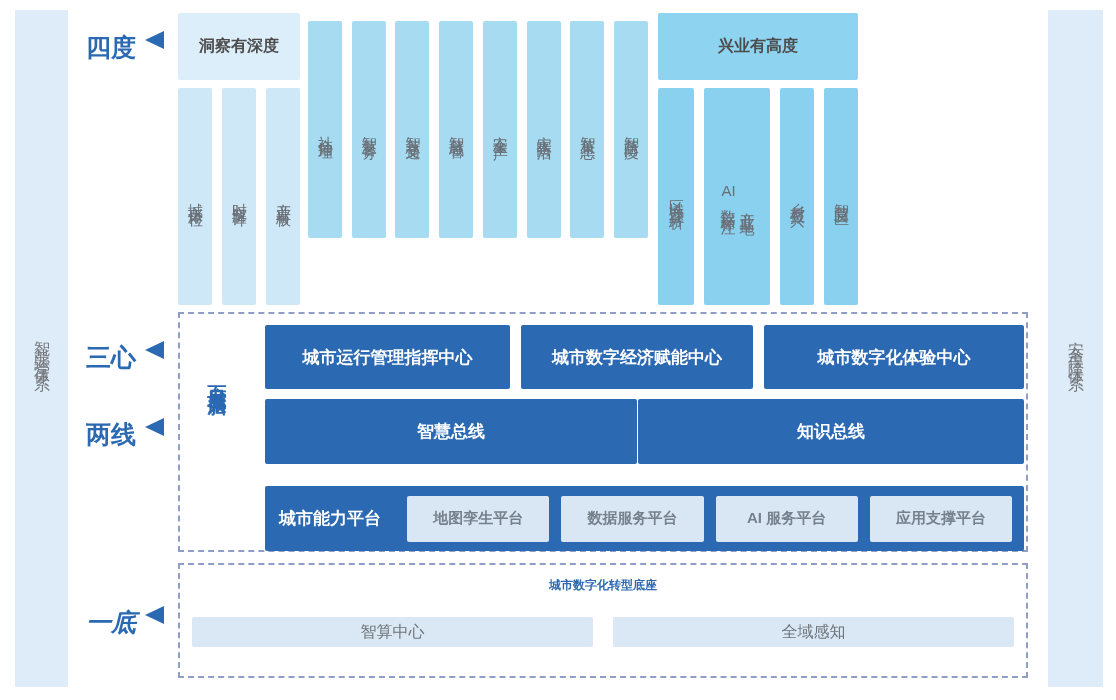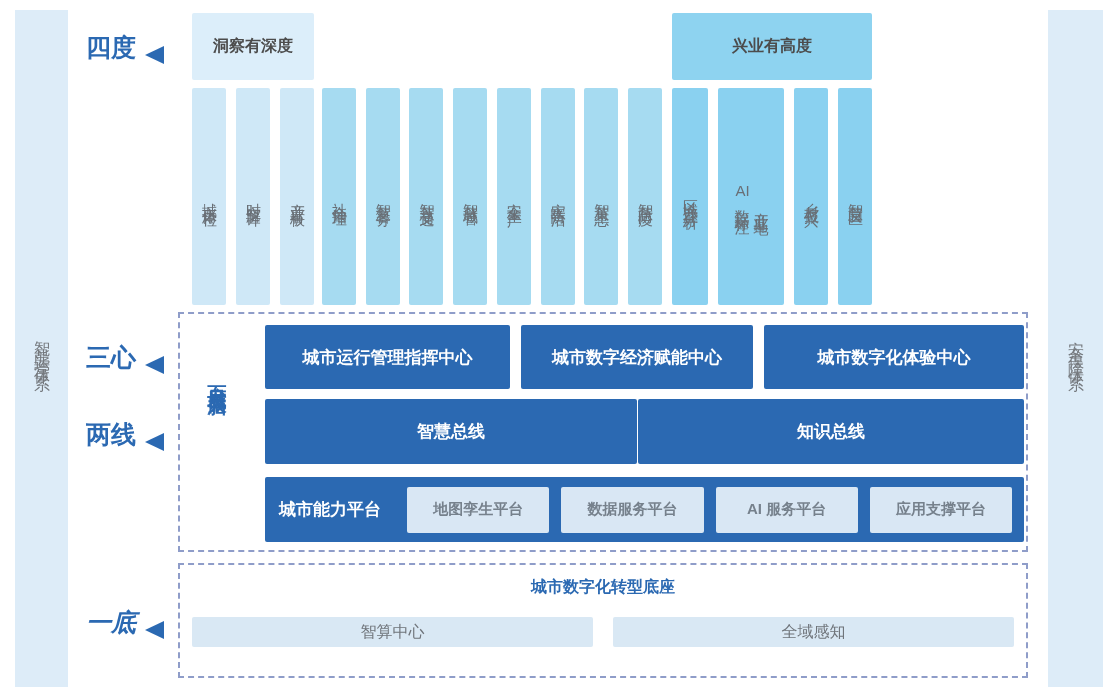--- a/index.html
+++ b/index.html
@@ -12,30 +12,30 @@
 
   
   .sidebar {
     position:absolute; top:10px; height:677px; background:#ddecf8;
     display:flex; align-items:center; justify-content:center;
   }
   .sidebar .vtext { font-size:16px; color:#75797e; letter-spacing:7px; }
 
   
   .row-label {
-    position:absolute; display:flex; align-items:flex-end; gap:9px;
+    position:absolute; display:flex; align-items:flex-start; gap:9px;
     color:#2b69b2; font-weight:bold; font-size:25px; white-space:nowrap;
   }
   .tri {
     width:0; height:0; border-top:9px solid transparent;
     border-bottom:9px solid transparent; border-right:19px solid #2b69b2;
   }
 
   
-  .top-area { position:absolute; left:192px; top:13px; display:flex;align-items:flex-end; }
+  .top-area { position:absolute; left:178px; top:13px; display:flex; }
   .group { display:flex; flex-direction:column; }
   .group-header {
     height:67px; display:flex; align-items:center; justify-content:center;
     font-weight:bold; font-size:16px; color:#4c4c4c; border-radius:2px;
   }
   .cols { display:flex; justify-content:space-between; margin-top:8px; height:217px; }
   .col {
     display:flex; align-items:center; justify-content:center; border-radius:2px;
   }
   .col .vtext { font-size:15px; letter-spacing:3px; color:#696f76; }
@@ -68,21 +68,21 @@
     display:flex; align-items:center; justify-content:center; border-radius:2px;
   }
 
   
   .base-box {
     position:absolute; left:178px; top:563px; width:850px; height:115px;
     border:2px dashed #8f9dc9; box-sizing:border-box;
   }
   .base-title {
     position:absolute; top:12px; left:0; width:100%; text-align:center;
-    color:#2b69b2; font-weight:bold; font-size:16px;
+    color:#2b69b2; font-weight:bold; font-size:12px;
   }
   .base-items { position:absolute; left:12px; right:12px; top:52px; height:30px; display:flex; gap:20px; }
   .base-item {
     flex:1; background:#d9e8f4; color:#6f747a; font-size:16px;
     display:flex; align-items:center; justify-content:center; border-radius:2px;
   }
 </style>
 </head>
 <body>
 
@@ -187,21 +187,21 @@
       <div class="dark" style="width:245px;">城市运行管理指挥中心</div>
       <div class="dark" style="width:232px;">城市数字经济赋能中心</div>
       <div class="dark" style="flex:1;">城市数字化体验中心</div>
     </div>
 
     <div class="mid-row" style="top:85px; height:65px; gap:1px;">
       <div class="dark" style="width:372px;">智慧总线</div>
       <div class="dark" style="flex:1;">知识总线</div>
     </div>
 
-    <div class="mid-row dark cap-band" style="top:163px; height:65px;">
+    <div class="mid-row dark cap-band" style="top:172px; height:65px;">
       <div class="cap-label">城市能力平台</div>
       <div class="plat">地图孪生平台</div>
       <div class="plat">数据服务平台</div>
       <div class="plat">AI 服务平台</div>
       <div class="plat">应用支撑平台</div>
     </div>
   </div>
 
   <div class="base-box">
     <div class="base-title">城市数字化转型底座</div>

